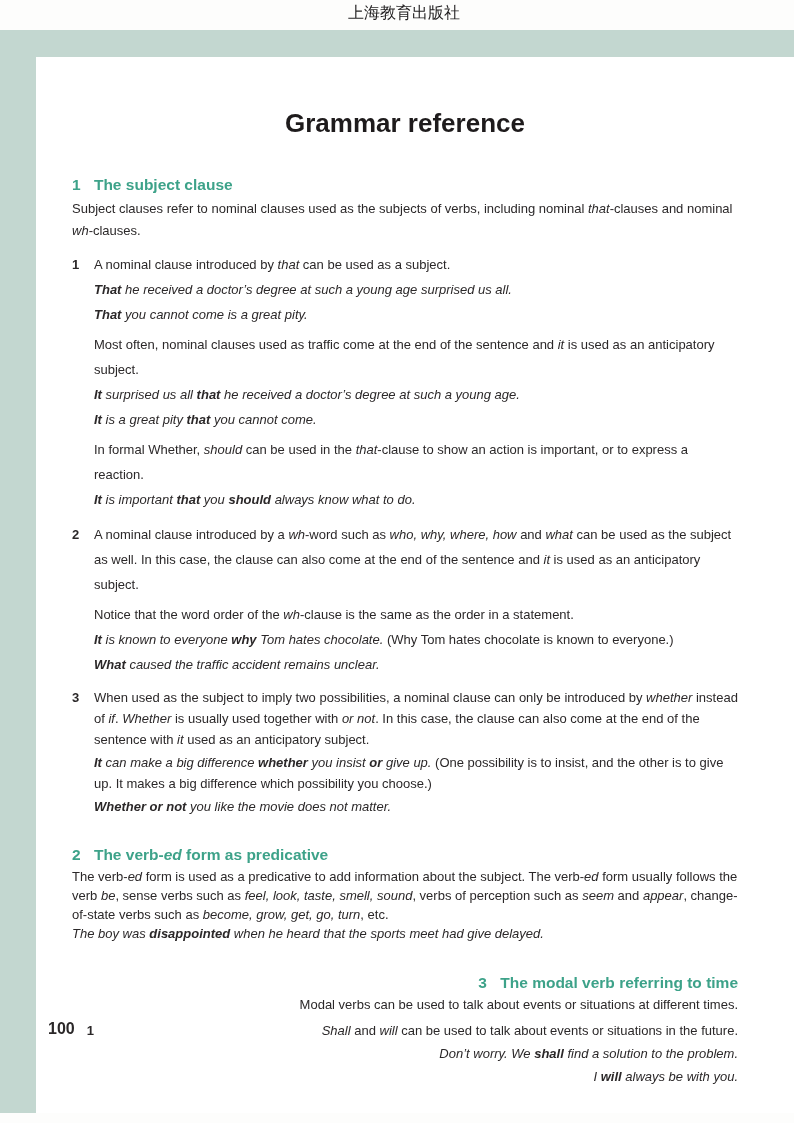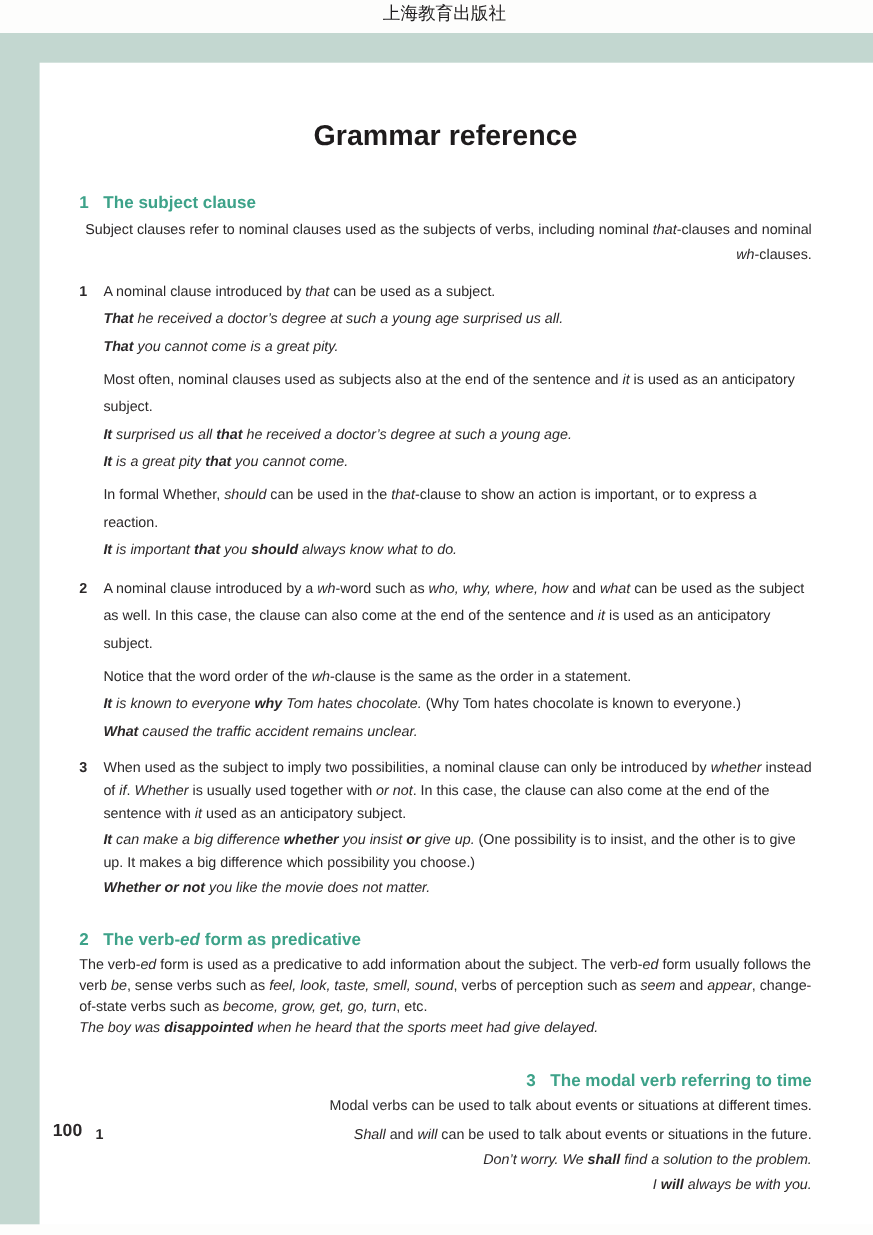--- a/index.html
+++ b/index.html
@@ -27,21 +27,21 @@
     font-weight: 700; color: #1e1b1c; margin-bottom: 36px;
   }
   .sec-h { font-size: 15.5px; line-height: 20px; font-weight: 700; color: #3da289; }
   .sec-num { margin-right: 9px; }
   .blk { font-size: 13px; }
   .i  { font-style: italic; }
   .bi { font-weight: 700; font-style: italic; }
 
   
   .s1 .blk { line-height: 25px; }
-  .s1 .intro { line-height: 22px; margin-top: 3px; text-align: right; }
+  .s1 .intro { line-height: 22px; margin-top: 3px; }
   .para { margin-top: 5px; }
   .item { display: flex; margin-top: 10px; }
   .item-num { width: 22px; flex: none; font-weight: 700; font-size: 13px; line-height: 25px; }
   .item-body { flex: 1; }
   .item.tight .blk { line-height: 21px; }
   .item.tight .item-num { line-height: 21px; }
   .item.tight .example { margin-top: 2px; }
   .item .blk.lead { margin-top: 0; }
 
   
@@ -83,21 +83,21 @@
       <span class="sec-title"><span>The subject clause</span></span>
     </h2>
     <p class="blk para intro"><span>Subject clauses refer to nominal clauses used as the subjects of verbs, including nominal </span><span class="i">that</span><span>-clauses and nominal </span><span class="i">wh</span><span>-clauses.</span></p>
 
     <div class="item">
       <span class="item-num">1</span>
       <div class="item-body">
         <p class="blk lead"><span>A nominal clause introduced by </span><span class="i">that</span><span> can be used as a subject.</span></p>
         <p class="blk example"><span class="bi">That</span><span class="i"> he received a doctor’s degree at such a young age surprised us all.</span></p>
         <p class="blk example"><span class="bi">That</span><span class="i"> you cannot come is a great pity.</span></p>
-        <p class="blk para"><span>Most often, nominal clauses used as subjects also at the end of the sentence and </span><span class="i">it</span><span> is used as an anticipatory subject.</span></p>
+        <p class="blk para"><span>Most often, nominal clauses used as traffic come at the end of the sentence and </span><span class="i">it</span><span> is used as an anticipatory subject.</span></p>
         <p class="blk example"><span class="bi">It</span><span class="i"> surprised us all </span><span class="bi">that</span><span class="i"> he received a doctor’s degree at such a young age.</span></p>
         <p class="blk example"><span class="bi">It</span><span class="i"> is a great pity </span><span class="bi">that</span><span class="i"> you cannot come.</span></p>
         <p class="blk para"><span>In formal Whether, </span><span class="i">should</span><span> can be used in the </span><span class="i">that</span><span>-clause to show an action is important, or to express a reaction.</span></p>
         <p class="blk example"><span class="bi">It</span><span class="i"> is important </span><span class="bi">that</span><span class="i"> you </span><span class="bi">should</span><span class="i"> always know what to do.</span></p>
       </div>
     </div>
 
     <div class="item">
       <span class="item-num">2</span>
       <div class="item-body">

